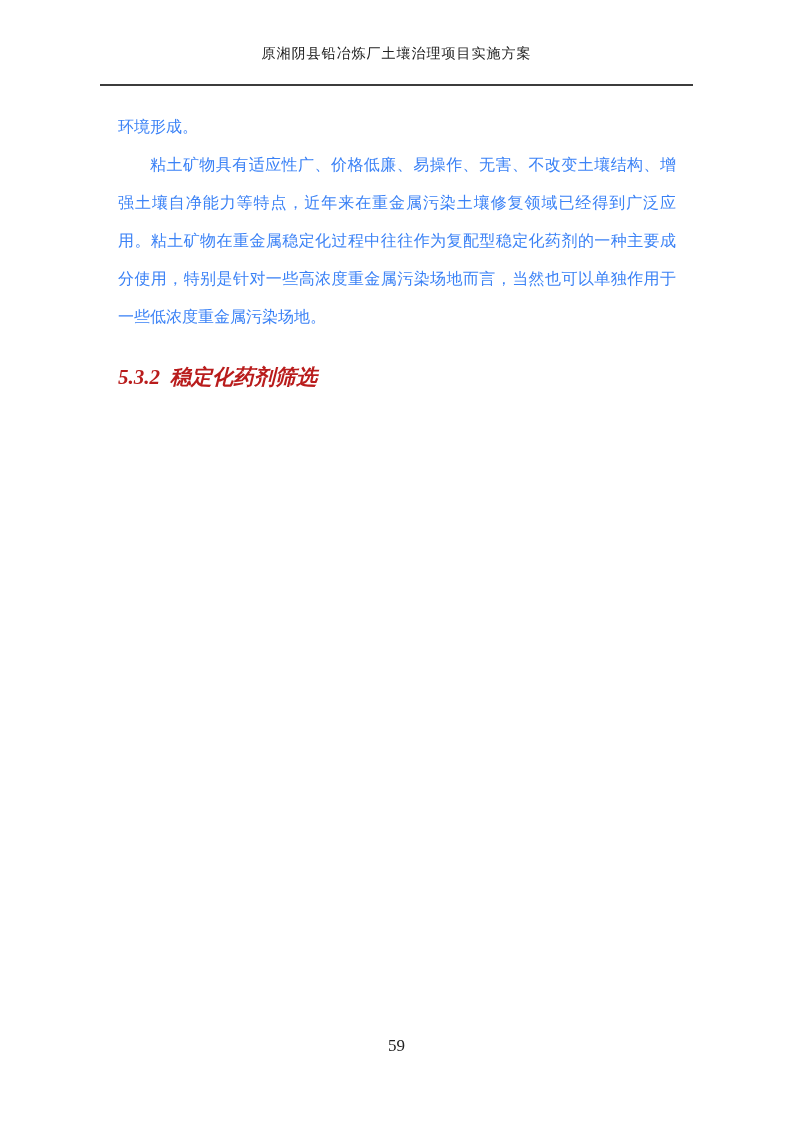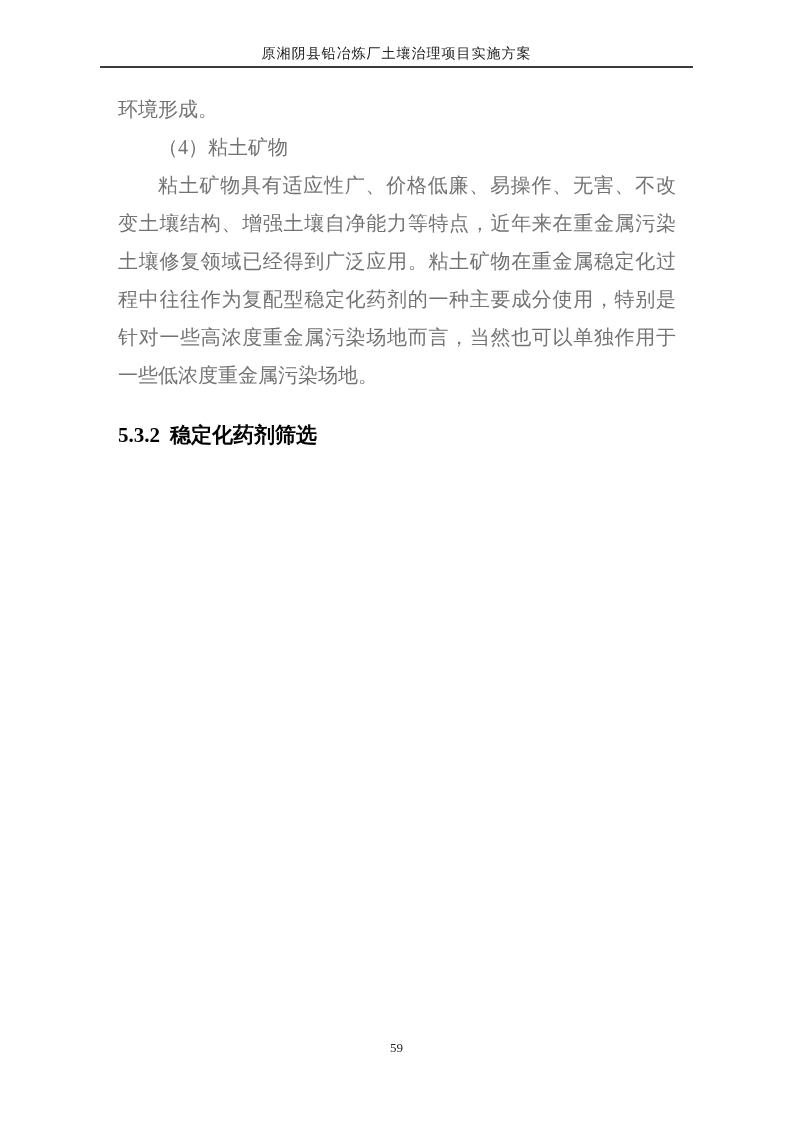--- a/index.html
+++ b/index.html
@@ -13,83 +13,83 @@
     height: 1122px;
     margin: 0 auto;
     background: #ffffff;
     color: #1a1a1a;
     font-family: "Liberation Serif", "DejaVu Serif", serif;
     overflow: hidden;
     box-sizing: border-box;
   }
   .header {
     margin: 45px 100px 0 100px;
-    padding-bottom: 3px;
+    padding-bottom: 21px;
     border-bottom: 2px solid #3c3c3c;
     text-align: center;
   }
   .header-title {
     font-size: 14px;
     letter-spacing: 1px;
     color: #222;
     line-height: 18px;
   }
   .body {
     margin: 22px 117px 0 118px;
     text-align: justify;
     text-justify: inter-ideograph;
   }
   .para {
     margin: 0;
-    font-size: 20px;
+    font-size: 16px;
     line-height: 38px;
-    color: #737373;
+    color: #3b82f6;
     word-break: break-all;
   }
   .para.indent {
     text-indent: 2em;
   }
   .section-heading {
     margin: 26px 0 20px 0;
     font-size: 21px;
     line-height: 30px;
     font-weight: bold;
-    color: #000000;
+    color: #b91c1c;
     font-family: "Liberation Sans", "DejaVu Sans", sans-serif;
+    font-style: italic;
   }
   .section-number {
     font-family: "Liberation Serif", "DejaVu Serif", serif;
     font-weight: bold;
     margin-right: 10px;
   }
   .footer {
     position: absolute;
     left: 0;
     bottom: 66px;
     width: 100%;
     text-align: center;
   }
   .page-number {
-    font-size: 13px;
+    font-size: 17px;
     color: #222;
     margin-top: 44px;
   }
 </style>
 </head>
 <body>
 
 <div class="page">
 
   <div class="header">
     <div class="header-title">原湘阴县铅冶炼厂土壤治理项目实施方案</div>
   </div>
 
   <div class="body">
     <p class="para">环境形成。</p>
-    <p class="para indent">（4）粘土矿物</p>
     <p class="para indent">粘土矿物具有适应性广、价格低廉、易操作、无害、不改变土壤结构、增强土壤自净能力等特点，近年来在重金属污染土壤修复领域已经得到广泛应用。粘土矿物在重金属稳定化过程中往往作为复配型稳定化药剂的一种主要成分使用，特别是针对一些高浓度重金属污染场地而言，当然也可以单独作用于一些低浓度重金属污染场地。</p>
 
     <h2 class="section-heading">
       <span class="section-number">5.3.2</span><span class="section-title">稳定化药剂筛选</span>
     </h2>
 
   </div>
 
   <div class="footer">
     <span class="page-number">59</span>

